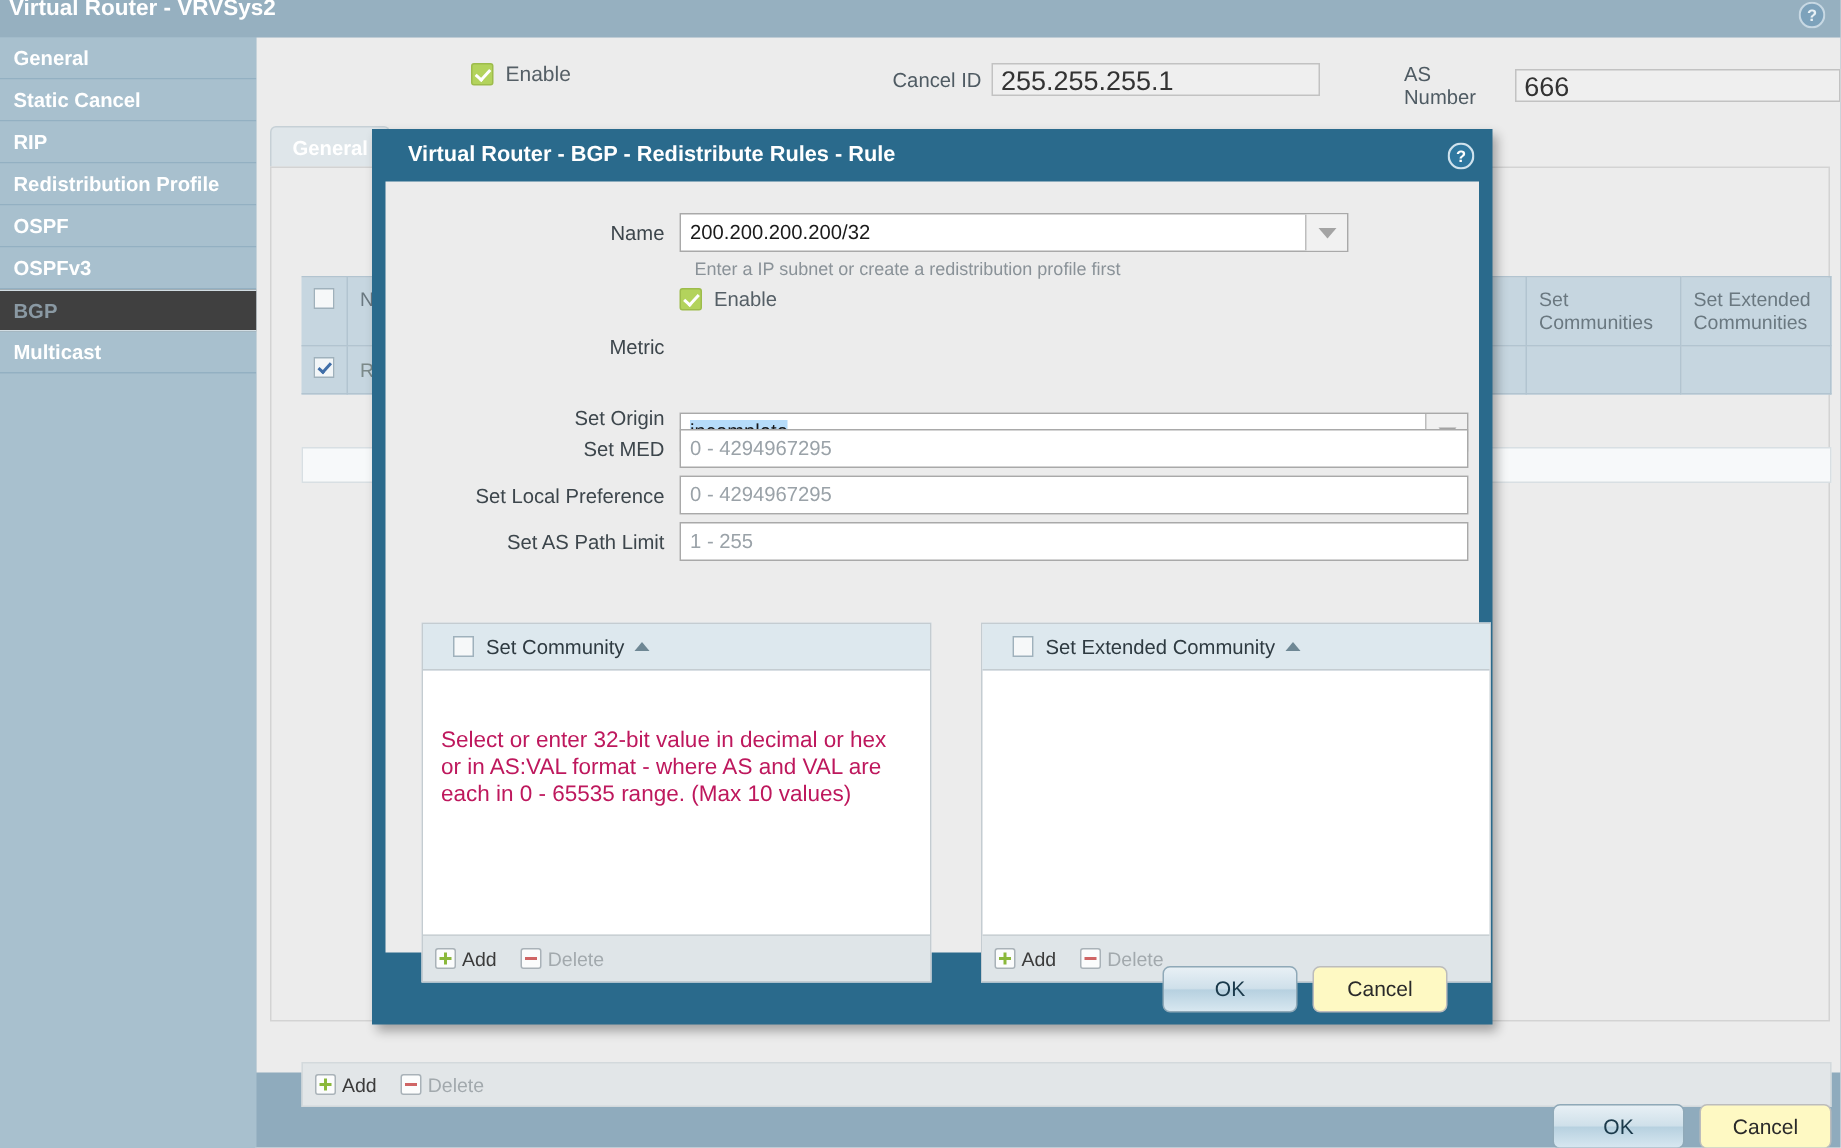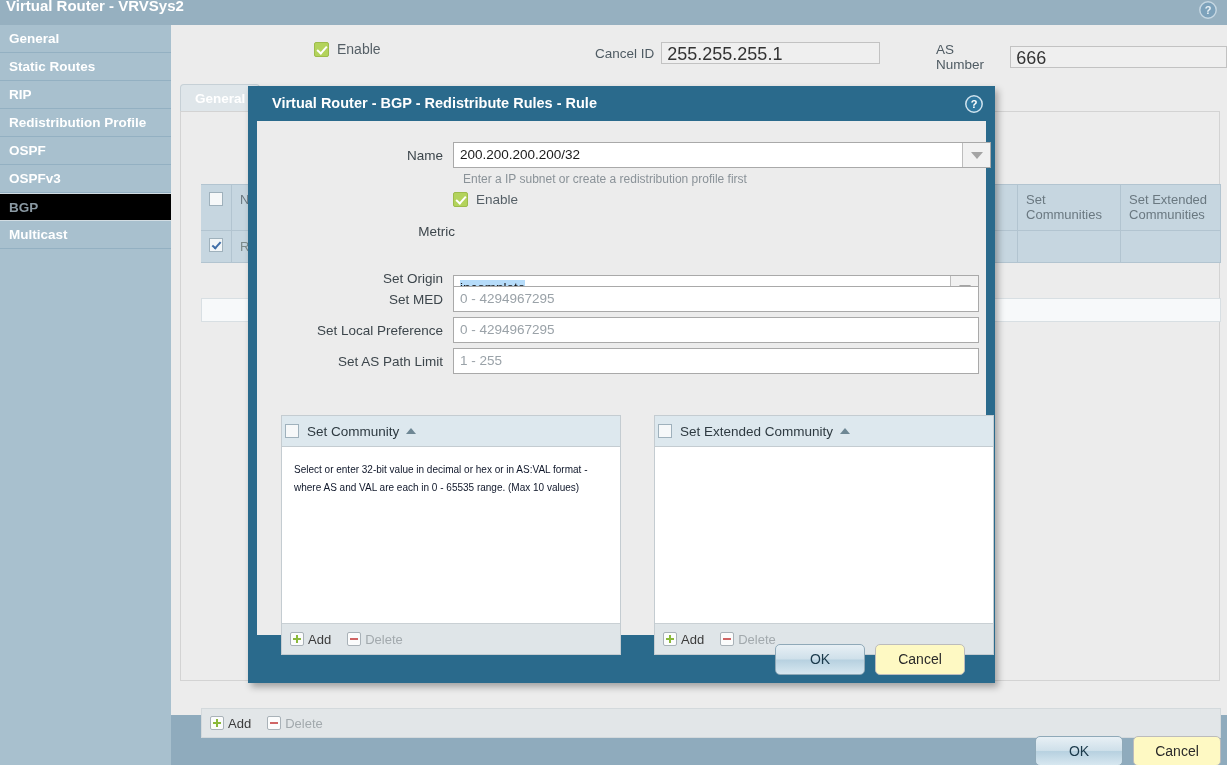--- a/index.html
+++ b/index.html
@@ -52,21 +52,21 @@
     padding-left: 9px;
     font-size: 13.5px;
     font-weight: bold;
     color: #ffffff;
     border-bottom: 1px solid #93b0c2;
     box-sizing: border-box;
     background: #a8c0ce;
     cursor: pointer;
   }
   .sidebar-item.selected {
-    background: #000000;
+    background: #404040;
     color: #8a99a3;
     border-bottom: 1px solid #d2dde3;
     border-top: 1px solid #d2dde3;
   }
 
   
   .content-panel {
     position: absolute;
     left: 171px; top: 25px;
     width: 1056px;
@@ -415,38 +415,39 @@
     border: 1px solid #c4ccd1;
     background: #ffffff;
     box-sizing: border-box;
   }
   .grphead {
     height: 31px;
     background: #dde8ee;
     border-bottom: 1px solid #c4ccd1;
     display: flex;
     align-items: center;
-    padding-left: 3px;
+    padding-left: 20px;
     box-sizing: border-box;
   }
   .grphead .chk-empty { margin-right: 8px; }
   .grphead .gtitle { font-size: 13.5px; color: #2e3a41; }
   .caret-up {
     width: 0; height: 0;
     border-left: 5px solid transparent;
     border-right: 5px solid transparent;
     border-bottom: 6px solid #6e8794;
     margin-left: 7px;
     display: inline-block;
   }
   .grpdesc {
     padding: 14px 12px 0 12px;
-    font-size: 10px;
+    font-size: 15px;
     line-height: 18px;
-    color: #0f172a;
+    color: #be185d;
+    margin-top: 24px;
   }
   .grpfoot {
     position: absolute;
     left: 0; bottom: 0;
     width: 338px;
     height: 31px;
     background: #dfe5e8;
     border-top: 1px solid #c9d0d4;
     display: flex;
     align-items: center;
@@ -468,21 +469,21 @@
   <div class="help-icon-top">
     <svg class="circle-q" viewBox="0 0 18 18" xmlns="http://www.w3.org/2000/svg">
       <circle cx="9" cy="9" r="8.2" fill="#7da2bb" stroke="#c7d8e3" stroke-width="1.4"></circle>
       <text x="9" y="13.2" font-size="11" font-family="Liberation Sans, sans-serif" font-weight="bold" fill="#e8f1f6" text-anchor="middle">?</text>
     </svg>
   </div>
 </div>
 
 <div class="sidebar">
   <div class="sidebar-item"><span>General</span></div>
-  <div class="sidebar-item"><span>Static Routes</span></div>
+  <div class="sidebar-item"><span>Static Cancel</span></div>
   <div class="sidebar-item"><span>RIP</span></div>
   <div class="sidebar-item"><span>Redistribution Profile</span></div>
   <div class="sidebar-item"><span>OSPF</span></div>
   <div class="sidebar-item"><span>OSPFv3</span></div>
   <div class="sidebar-item selected"><span>BGP</span></div>
   <div class="sidebar-item"><span>Multicast</span></div>
 </div>
 
 <div class="content-panel">
 
@@ -558,36 +559,36 @@
         <circle cx="9" cy="9" r="8.2" fill="#2f78a0" stroke="#cfe2ed" stroke-width="1.5"></circle>
         <text x="9" y="13.2" font-size="11" font-family="Liberation Sans, sans-serif" font-weight="bold" fill="#ffffff" text-anchor="middle">?</text>
       </svg>
     </span>
   </div>
 
   <div class="modal-body">
 
     <div class="frow" style="left:0px; top:21px;">
       <span class="flabel">Name</span>
-      <span class="finput" style="width:538px;">
+      <span class="finput" style="width:446px;">
         <span>200.200.200.200/32</span>
         <span class="combo-arrow">
             <i></i>
           </span>
       </span>
     </div>
     <div class="hint" style="left:206px; top:51px;">Enter a IP subnet or create a redistribution profile first</div>
 
     <div class="frow" style="left:0px; top:71px;">
       <span class="flabel"></span>
       <span class="chk-green"></span>
       <span class="enable-label" style="font-size:13.5px;">Enable</span>
     </div>
 
-    <div class="frow" style="left:12px; top:103px;flex-direction:column;">
+    <div class="frow" style="left:0px; top:103px;flex-direction:column;">
       <span class="flabel">Metric</span>
     </div>
 
     <div class="frow" style="left:0px; top:134px;">
       <span class="flabel">Set Origin</span>
       <span class="finput" style="width:526px;margin-top:20px;">
         <span class="sel-text">incomplete</span>
         <span class="combo-arrow">
             <i></i>
           </span>

